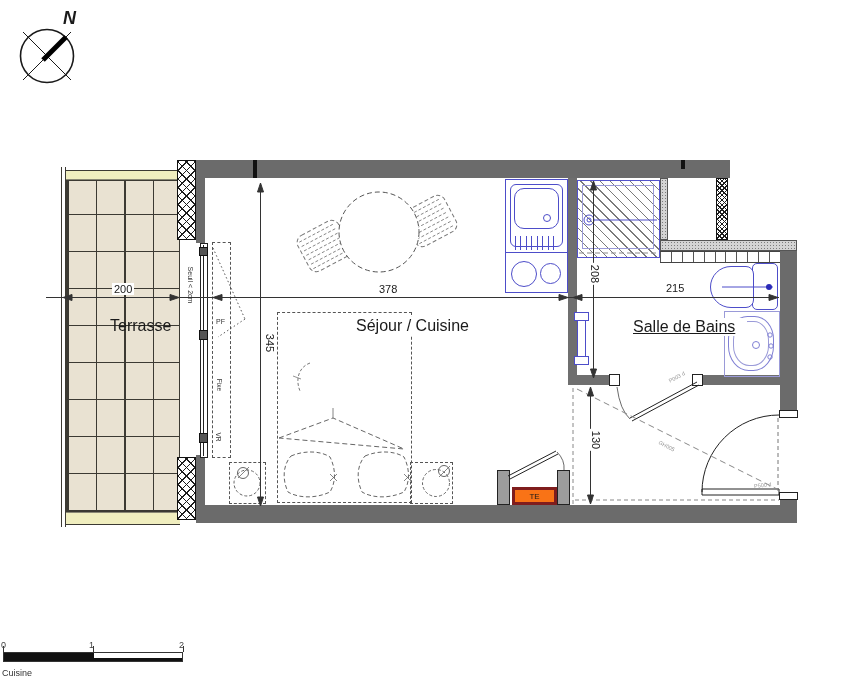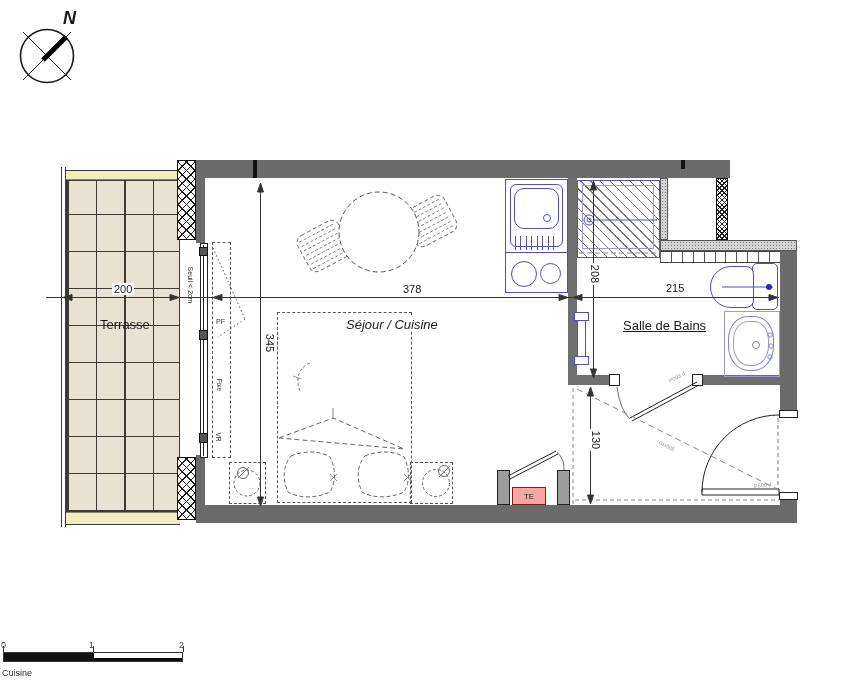--- a/index.html
+++ b/index.html
@@ -15,21 +15,21 @@
       repeating-linear-gradient(45deg,#1c1c1c 0 1px,transparent 1px 3.4px),
       repeating-linear-gradient(-45deg,#1c1c1c 0 1px,transparent 1px 3.4px);
     background-color:#fff;border:1px solid #111;}
   .stipple{background-color:#d4d4d4;background-image:radial-gradient(#7c7c7c 0.8px,transparent 1px);background-size:3px 3px;border:1px solid #555;}
   .tilesstrip{background:#fff;border-top:1px solid #444;border-bottom:1px solid #444;
     background-image:repeating-linear-gradient(90deg,#555 0 1px,transparent 1px 10.9px);}
   .notch{background:#fff;border:1px solid #222;}
   .blue{border:1.4px solid #4d4dc9;background:transparent;}
   .blue-lt{border:1px solid #9a9ad8;background:transparent;}
   .lbl{position:absolute;color:#1a1a1a;white-space:nowrap;z-index:6;}
-  .room{font-size:13px;background:#fff;padding:0 2px;}
+  .room{font-size:16px;background:#fff;padding:0 12px;}
   .dim{font-size:11px;background:#fff;padding:0 2px;}
   .vdim{transform:translate(-50%,-50%) rotate(90deg);transform-origin:center;}
   .tiny{font-size:6.5px;color:#333;}
   .code{font-size:5.5px;color:#999;}
   .grid{background-color:#e9e2d2;border:1.5px solid #3c3a33;
     background-image:
       repeating-linear-gradient(90deg,#3c3a33 0 1.5px,transparent 1.5px 28.5px),
       repeating-linear-gradient(0deg,#3c3a33 0 1.5px,transparent 1.5px 37px);}
   .yellow{background:#f0eebf;}
   .dashed{border:1.3px dashed #555;background:transparent;}
@@ -94,21 +94,21 @@
   <div class="a blue" style="left:577px;top:320px;width:9px;height:38px;background:#fff;"></div>
   <div class="a blue" style="left:574px;top:356px;width:15px;height:9px;background:#fff;"></div>
   <div class="a blue" style="left:752px;top:263px;width:26px;height:47px;border-radius:5px;background:#fff;"></div>
   <div class="a blue" style="left:710px;top:266px;width:44px;height:42px;border-radius:21px 8px 8px 21px;background:#fff;"></div>
   <div class="a blue-lt" style="left:724px;top:311px;width:56px;height:66px;"></div>
   <div class="a" style="left:728px;top:316px;width:46px;height:55px;border:1.5px solid #8080d4;border-radius:42% 42% 45% 45%;"></div>
   <div class="a blue-lt" style="left:733px;top:321px;width:36px;height:45px;border-radius:42% 42% 45% 45%;"></div>
 
   <div class="a" style="left:497px;top:470px;width:13px;height:35px;background:#9c9c9c;border:1px solid #222;"></div>
   <div class="a" style="left:557px;top:470px;width:13px;height:35px;background:#9c9c9c;border:1px solid #222;"></div>
-  <div class="a" style="left:512px;top:487px;width:34px;height:18px;background:#fca5a5;border:1px solid #7f1d1d;display:flex;align-items:center;justify-content:center;">
+  <div class="a" style="left:512px;top:487px;width:45px;height:18px;background:#f97316;border:3px solid #7f1d1d;display:flex;align-items:center;justify-content:center;">
     <span class="lbl" style="position:static;font-size:8px;">TE</span>
   </div>
 
   <div class="a dashed" style="left:277px;top:312px;width:135px;height:191px;"></div>
   <div class="a dashed" style="left:229px;top:462px;width:37px;height:42px;"></div>
   <div class="a dashed" style="left:410px;top:462px;width:43px;height:42px;"></div>
 
   <svg width="849" height="688" viewBox="0 0 849 688">
 
     <g>
@@ -237,22 +237,22 @@
       <polygon points="590.5,387 587.5,396 593.5,396"></polygon>
       <polygon points="590.5,504 587.5,495 593.5,495"></polygon>
     </g>
   </svg>
 
   <div class="lbl" style="left:63px;top:8px;font-size:18px;font-weight:bold;font-style:italic;">N</div>
 
   <div class="lbl room" style="left:98px;top:317px;background:transparent;">Terrasse</div>
   <div class="lbl dim" style="left:112px;top:283px;">200</div>
 
-  <div class="lbl room" style="left:344px;top:317px;font-style:italic;">Séjour / Cuisine</div>
-  <div class="lbl dim" style="left:377px;top:283px;margin-left:24px;">378</div>
+  <div class="lbl room" style="left:344px;top:317px;">Séjour / Cuisine</div>
+  <div class="lbl dim" style="left:377px;top:283px;">378</div>
   <div class="lbl dim vdim" style="left:270px;top:343px;">345</div>
 
   <div class="lbl room" style="left:621px;top:318px;text-decoration:underline;">Salle de Bains</div>
   <div class="lbl dim" style="left:664px;top:282px;">215</div>
   <div class="lbl dim vdim" style="left:595px;top:274px;">208</div>
 
   <div class="lbl dim vdim" style="left:596px;top:440px;">130</div>
 
   <div class="lbl tiny vdim" style="left:190px;top:285px;font-size:7px;">Seuil &lt; 2cm</div>
   <div class="lbl tiny" style="left:216px;top:318px;font-size:7px;">PF</div>

